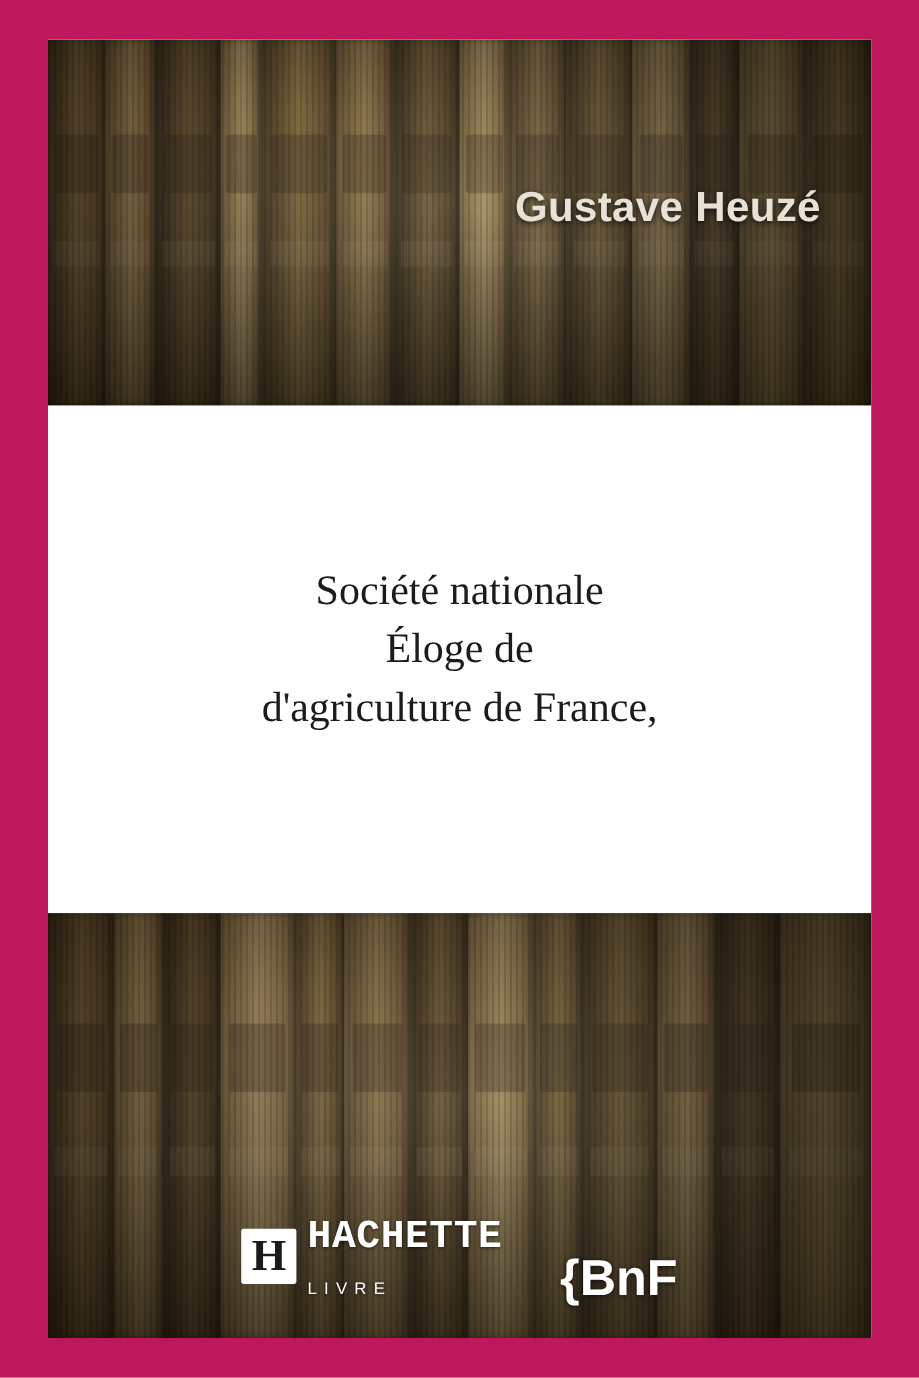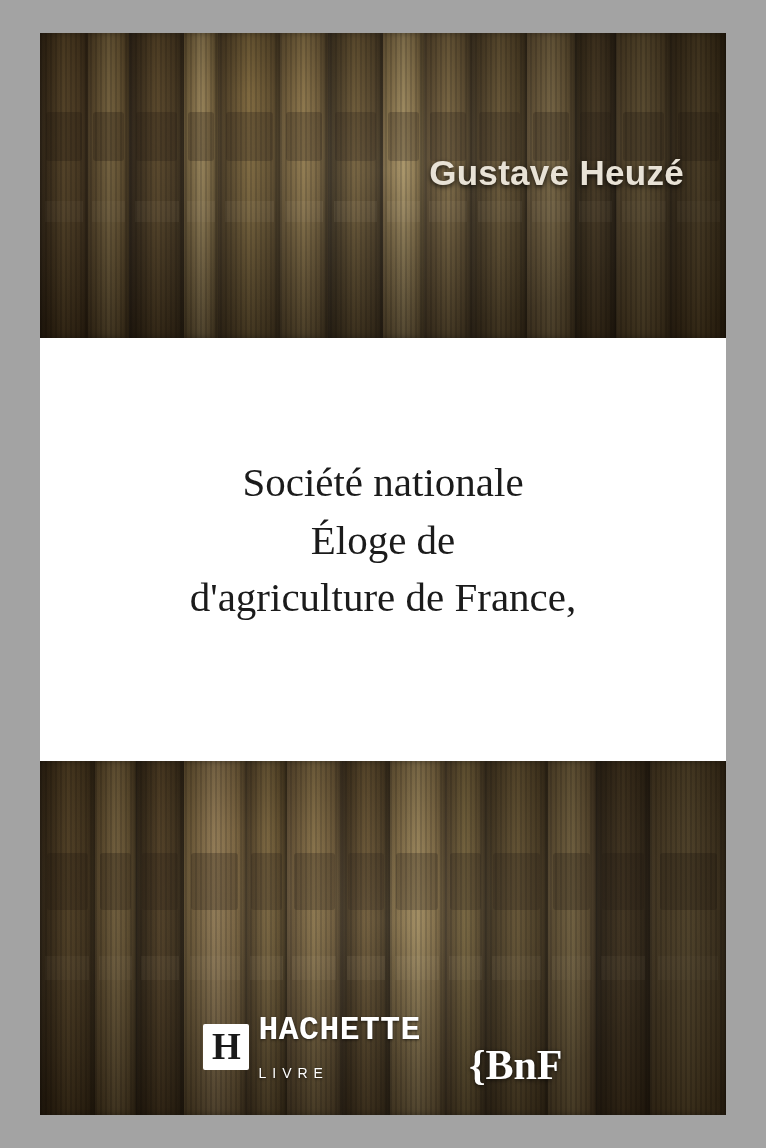--- a/index.html
+++ b/index.html
@@ -13,21 +13,21 @@
     font-family: "Liberation Serif", serif;
     overflow: hidden;
   }
 
   
   .cover {
     position: absolute;
     left: 0; top: 0;
     width: 766px;
     height: 1148px;
-    background: #a3a3a3;
+    background: #be185d;
     box-sizing: border-box;
   }
 
   
   .cover-inner {
     position: absolute;
     left: 40px;
     top: 33px;
     width: 686px;
     height: 1082px;
@@ -126,21 +126,21 @@
     height: 423px;
     background: #ffffff;
     display: flex;
     align-items: center;
     justify-content: center;
   }
   .title {
     width: 610px;
     text-align: center;
     font-family: "Liberation Serif", serif;
-    font-size: 41px;
+    font-size: 35px;
     line-height: 1.40;
     color: #1b1b1b;
     padding-bottom: 18px;
   }
 
   
   .logos {
     position: absolute;
     left: 0;
     bottom: 26px;
@@ -183,21 +183,21 @@
   .hachette-sub {
     font-family: Liberation Sans, sans-serif;
     font-size: 14px;
     letter-spacing: 6px;
     line-height: 16px;
     margin-top: 18px;
     text-shadow: 0 1px 3px rgba(0,0,0,0.6);
   }
   .bnf {
     color: #ffffff;
-    font-family: Liberation Serif, serif;
+    font-family: Liberation Sans, sans-serif;
     font-size: 42px;
     font-weight: bold;
     letter-spacing: 0px;
     text-shadow: 0 1px 4px rgba(0,0,0,0.7);
     margin-top: 36px;
   }
 </style>
 </head>
 <body>
 

